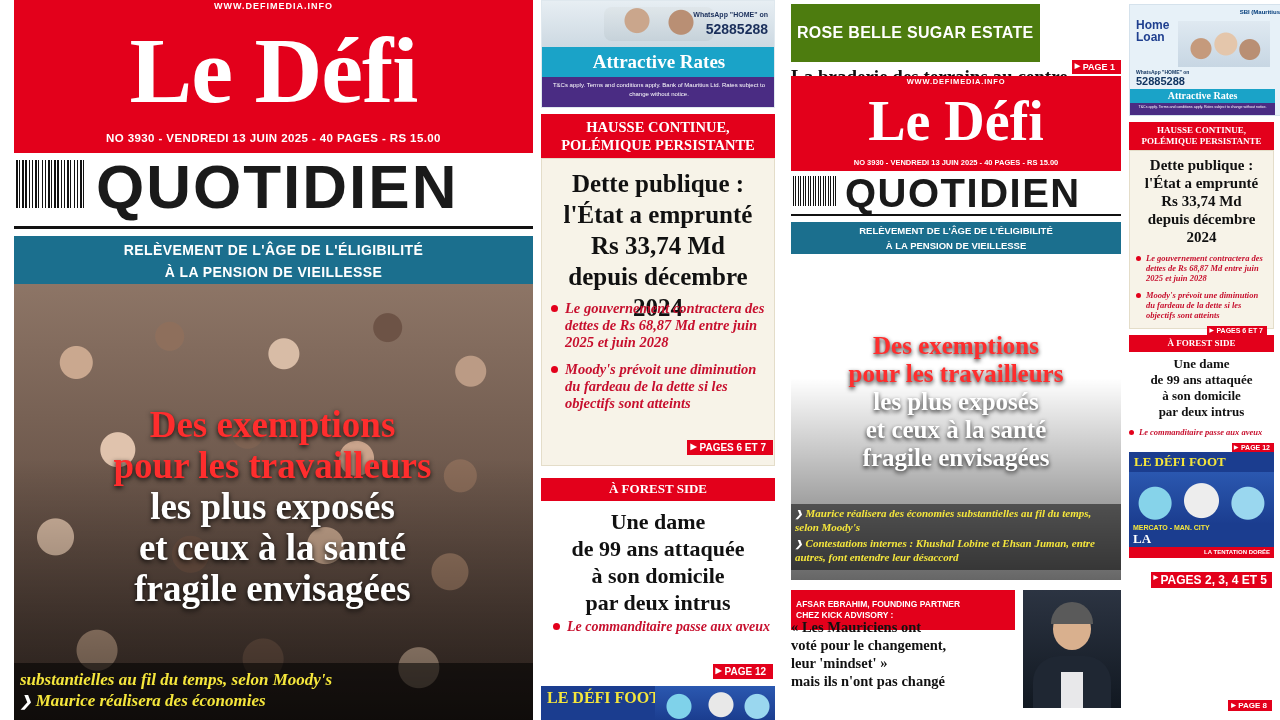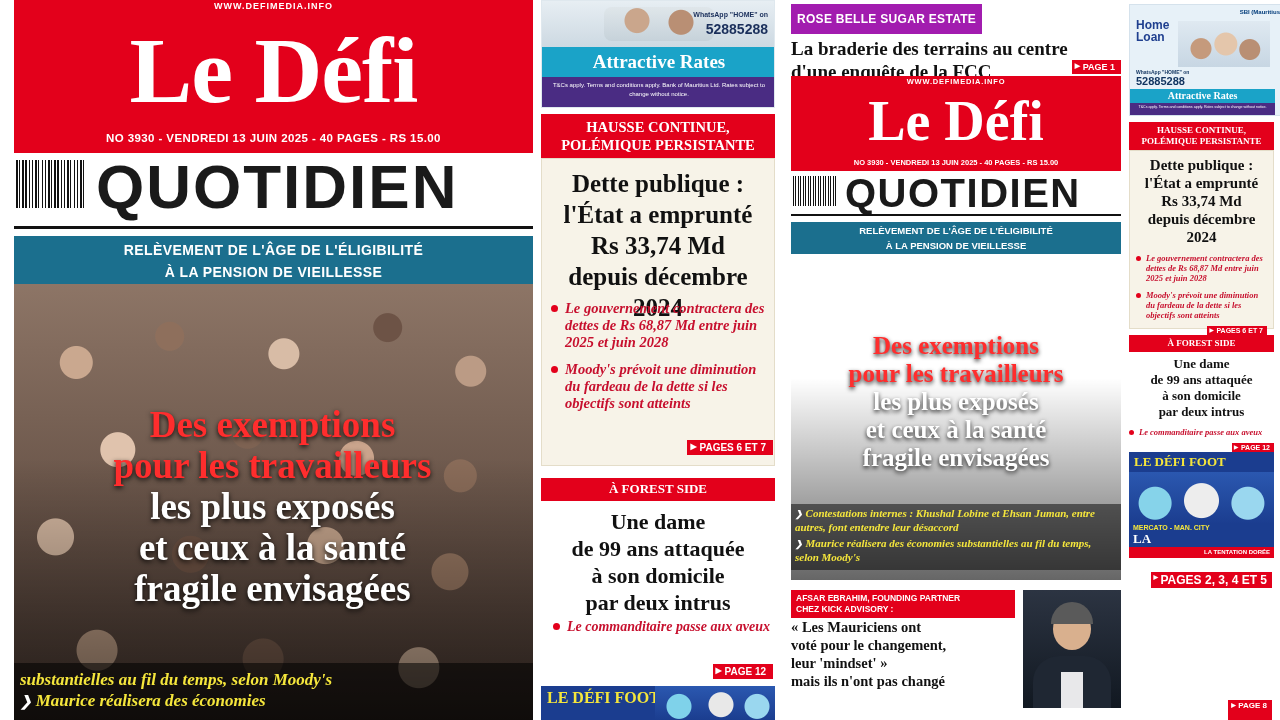--- a/index.html
+++ b/index.html
@@ -96,21 +96,21 @@
   .m-foot .yel{position:absolute;left:6px;top:4px;color:#f5e63c;font-family:"Liberation Serif",serif;font-weight:bold;font-size:16px;line-height:16px;}
   .m-foot .players{position:absolute;right:0;top:0;width:120px;height:34px;
       background:radial-gradient(circle at 20% 60%,#7fd2ea 0 12px,transparent 13px),
                  radial-gradient(circle at 55% 55%,#e8e8e8 0 12px,transparent 13px),
                  radial-gradient(circle at 85% 60%,#9ad7ef 0 12px,transparent 13px),
                  linear-gradient(180deg,#2b58b0,#1b3d8f);}
 
   
   .rightpage{position:absolute;left:783px;top:0;width:497px;height:720px;background:#fff;overflow:hidden;}
   .r-lefttop{position:absolute;left:8px;top:4px;width:330px;}
-  .r-kick{background:#a21caf;color:#fff;font-size:12px;font-weight:bold;padding:8px 6px;display:inline-block;letter-spacing:.3px;}
+  .r-kick{background:#4d7c0f;color:#fff;font-size:16px;font-weight:bold;padding:20px 6px;display:inline-block;letter-spacing:.3px;}
   .r-top-title{margin-top:3px;color:#111;font-family:"Liberation Serif",serif;font-weight:bold;font-size:19px;line-height:23px;}
   .r-top-tag{position:absolute;right:0;top:56px;background:#e3001b;color:#fff;font-size:9px;font-weight:bold;padding:2px 6px 2px 11px;}
   .r-top-tag:before{content:"\25B6";position:absolute;left:3px;top:2px;font-size:7px;}
 
   .r-webbar{position:absolute;left:8px;top:76px;width:330px;height:11px;background:#e3001b;color:#fff;
       text-align:center;font-size:7.5px;font-weight:bold;line-height:11px;letter-spacing:.8px;}
   .r-mast{position:absolute;left:8px;top:87px;width:330px;height:84px;background:#e3001b;}
   .r-logo{position:absolute;left:8px;top:90px;width:330px;height:62px;color:#fff;text-align:center;
       font-family:"Liberation Serif",serif;font-weight:bold;font-size:56px;line-height:62px;}
   .r-issue{position:absolute;left:8px;top:158px;width:330px;text-align:center;color:#fff;font-size:7.5px;font-weight:bold;}
@@ -143,30 +143,30 @@
       font-family:"Liberation Serif",serif;font-weight:bold;font-size:25px;line-height:28px;
       text-shadow:0 2px 4px rgba(0,0,0,.85);}
   .r-head .em{color:#ff2d2d;}
   .r-bul{position:absolute;left:8px;top:504px;width:330px;background:rgba(0,0,0,.5);padding:3px 4px;box-sizing:border-box;}
   .r-bul .bl{color:#f5e63c;font-family:"Liberation Serif",serif;font-weight:bold;font-style:italic;font-size:11px;line-height:13px;margin-bottom:3px;}
   .r-bul .arw{color:#fff;font-size:9px;margin-right:3px;}
   .r-ptag{position:absolute;right:8px;top:572px;background:#e3001b;color:#fff;font-size:12px;font-weight:bold;padding:1px 5px 1px 10px;}
   .r-ptag:before{content:"\25B6";position:absolute;left:3px;top:1px;font-size:6px;}
 
   .r-botkick{position:absolute;left:8px;top:590px;width:224px;background:#e3001b;color:#fff;font-size:8.5px;
-      font-weight:bold;line-height:11px;padding:3px 5px;box-sizing:border-box;}
+      font-weight:bold;line-height:11px;padding:9px 5px;box-sizing:border-box;}
   .r-botquote{position:absolute;left:8px;top:618px;width:224px;color:#111;
       font-family:"Liberation Serif",serif;font-weight:bold;font-size:14.5px;line-height:18px;}
   .r-portrait{position:absolute;left:240px;top:590px;width:98px;height:118px;overflow:hidden;
       background:linear-gradient(180deg,#2c3442 0%,#111821 100%);}
   .r-portrait .face{position:absolute;left:30px;top:18px;width:38px;height:42px;border-radius:50%;background:#d9b08e;}
   .r-portrait .hair{position:absolute;left:28px;top:12px;width:42px;height:22px;border-radius:21px 21px 0 0;background:#5a5a5a;}
   .r-portrait .body{position:absolute;left:10px;bottom:0;width:78px;height:52px;border-radius:26px 26px 0 0;background:#1f2733;}
   .r-portrait .shirt{position:absolute;left:38px;bottom:0;width:22px;height:36px;background:#e8e8ea;}
-  .r-ptag2{position:absolute;right:8px;top:700px;background:#e3001b;color:#fff;font-size:8px;font-weight:bold;padding:1px 5px 11px 10px;}
+  .r-ptag2{position:absolute;right:8px;top:700px;background:#e3001b;color:#fff;font-size:8px;font-weight:bold;padding:1px 5px 1px 10px;}
   .r-ptag2:before{content:"\25B6";position:absolute;left:3px;top:1px;font-size:6px;}
 
   
   .r-rail{position:absolute;left:346px;top:4px;width:145px;}
   .rr-ad{position:relative;width:170px;height:112px;background:#e7f1f8;border:1px solid #d5e2ec;box-sizing:border-box;overflow:hidden;}
   .rr-ad .logo{position:absolute;right:5px;top:4px;color:#003b7a;font-size:6px;font-weight:bold;}
   .rr-ad .home{position:absolute;left:6px;top:14px;color:#1f3f8f;font-weight:bold;font-size:12px;line-height:12px;}
   .rr-ad .loan{position:absolute;left:6px;top:26px;color:#1f3f8f;font-weight:bold;font-size:12px;line-height:12px;}
   .rr-ad .fam{position:absolute;left:48px;top:16px;width:92px;height:46px;
       background:radial-gradient(circle at 25% 60%,#c59a7c 0 10px,transparent 11px),
@@ -332,24 +332,24 @@
     <div class="r-head">
       <div class="em">Des exemptions</div>
       <div class="em">pour les travailleurs</div>
       <div>les plus exposés</div>
       <div>et ceux à la santé</div>
       <div>fragile envisagées</div>
     </div>
 
     <div class="r-bul">
       <div class="bl">
+        <span class="arw">❯</span><span>Maurice réalisera des économies substantielles au fil du temps, selon Moody's</span>
+      </div>
+      <div class="bl">
         <span class="arw">❯</span><span>Contestations internes : Khushal Lobine et Ehsan Juman, entre autres, font entendre leur désaccord</span>
-      </div>
-      <div class="bl">
-        <span class="arw">❯</span><span>Maurice réalisera des économies substantielles au fil du temps, selon Moody's</span>
       </div>
     </div>
     <div class="r-ptag">PAGES 2, 3, 4 ET 5</div>
 
     <div class="r-botkick">
       <div>AFSAR EBRAHIM, FOUNDING PARTNER</div>
       <div>CHEZ KICK ADVISORY :</div>
     </div>
     <div class="r-botquote">
       <div>« Les Mauriciens ont</div>

